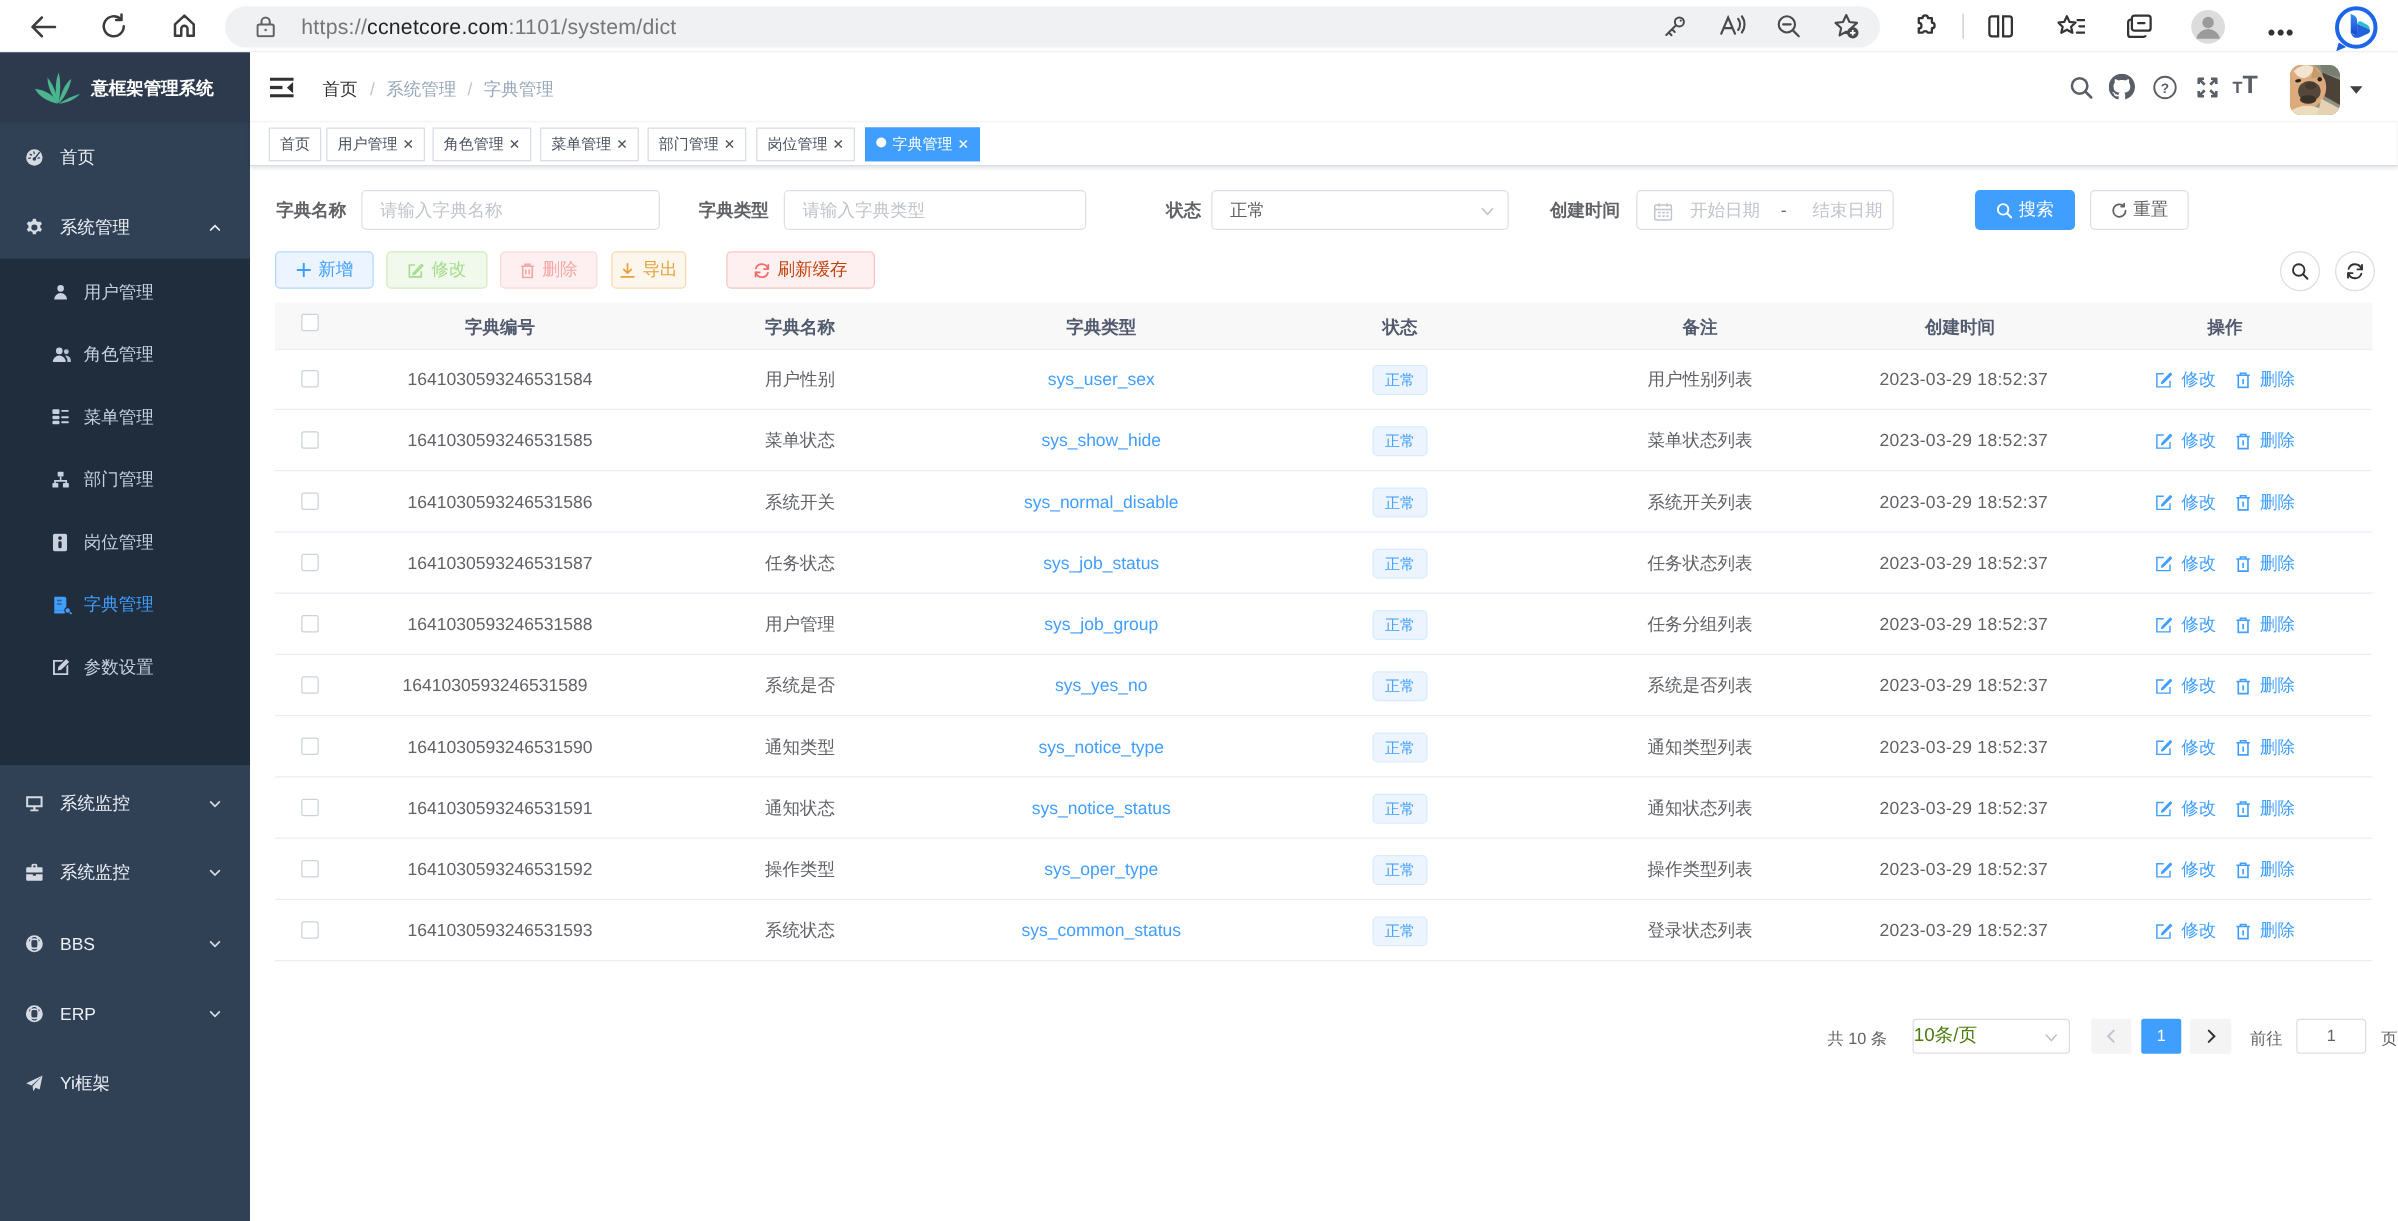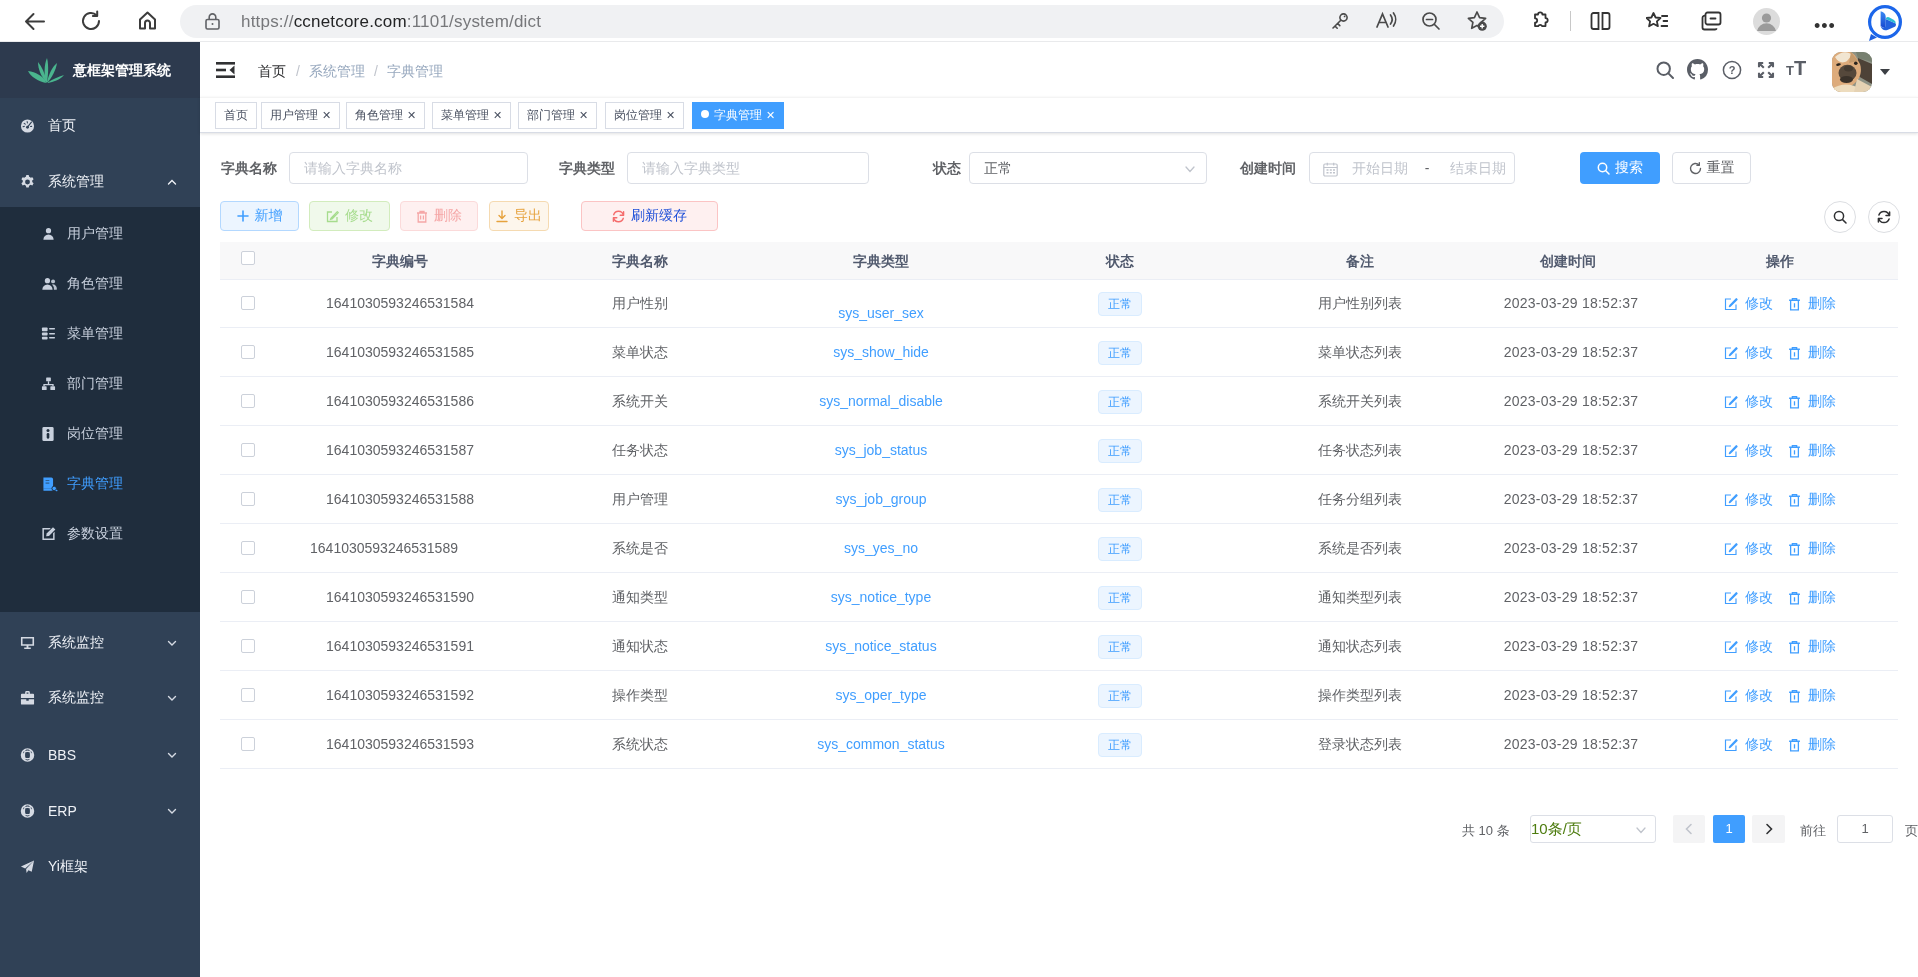--- a/index.html
+++ b/index.html
@@ -384,21 +384,21 @@
       <path d="M5 8.2 L11.3 1.6 l1 1 L6 9 l-1.6 0.5 Z" stroke-linejoin="round"></path>
     </svg>修改</div>
 <div class="btn" style="left:400px;top:201px;width:78px;height:30px;background:#fef0f0;border:1px solid #fbdada;color:#f5a6a6">
   <svg style="margin-right:6px" width="12" height="13" viewBox="0 0 12 13" fill="none" stroke="#f5a6a6" stroke-width="1.3">
       <path d="M1 3 H11 M4 3 V1.5 H8 V3 M2.2 3 V12 H9.8 V3 M4.6 5.5 V9.5 M7.4 5.5 V9.5"></path>
     </svg>删除</div>
 <div class="btn" style="left:489px;top:201px;width:60px;height:30px;background:#fdf6ec;border:1px solid #f5dab1;color:#e6a23c">
   <svg style="margin-right:6px" width="12" height="13" viewBox="0 0 12 13" fill="none" stroke="#e6a23c" stroke-width="1.4" stroke-linecap="round" stroke-linejoin="round">
       <path d="M6 1 V8 M3 5.5 L6 8.5 L9 5.5 M1 11.5 H11"></path>
     </svg>导出</div>
-<div class="btn" style="left:581px;top:201px;width:137px;height:30px;background:#fef0f0;border:1px solid #fbc4c4;color:#1d4ed8">
+<div class="btn" style="left:581px;top:201px;width:119px;height:30px;background:#fef0f0;border:1px solid #fbc4c4;color:#c2410c">
   <svg style="margin-right:6px" width="13" height="13" viewBox="0 0 13 13" fill="none" stroke="#f56c6c" stroke-width="1.4" stroke-linecap="round">
       <path d="M11.3 5 a5 5 0 0 0 -9.6 -0.3 M1.7 8 a5 5 0 0 0 9.6 0.3"></path>
       <path d="M11.6 1.8 v3.4 h-3.4 M1.4 11.2 V7.8 h3.4" stroke-linejoin="round"></path>
     </svg>刷新缓存</div>
 <div class="a" style="left:1824px;top:201px;width:32px;height:32px;border:1px solid #dcdee2;border-radius:50%;background:#fff">
   <svg style="margin:8px auto" width="14" height="14" viewBox="0 0 14 14" fill="none" stroke="#303133" stroke-width="1.5" stroke-linecap="round">
       <circle cx="6" cy="6" r="4.6"></circle>
       <path d="M9.6 9.6 L13 13"></path>
     </svg>
   </div>
@@ -415,21 +415,21 @@
 <div class="th" style="left:528px;top:253px;width:224px">字典名称</div>
 <div class="th" style="left:752px;top:253px;width:258px">字典类型</div>
 <div class="th" style="left:1010px;top:253px;width:220px">状态</div>
 <div class="th" style="left:1243px;top:253px;width:234px">备注</div>
 <div class="th" style="left:1464px;top:253px;width:208px">创建时间</div>
 <div class="th" style="left:1672px;top:253px;width:216px">操作</div>
 <div id="rows">
     <div class="cb" style="left:241px;top:296px"></div>
     <div class="td" style="left:272px;top:295px;width:256px">1641030593246531584</div>
     <div class="td" style="left:528px;top:295px;width:224px">用户性别</div>
-    <div class="td blue" style="left:752px;top:305px;width:258px">sys_user_sex</div>
+    <div class="td blue" style="left:752px;top:295px;width:258px">sys_user_sex</div>
     <div class="badge" style="top:292px;height:24px;line-height:23px">正常</div>
     <div class="td" style="left:1243px;top:295px;width:234px">用户性别列表</div>
     <div class="td" style="left:1467px;top:295px;width:208px;letter-spacing:0.25px">2023-03-29 18:52:37</div>
     <div class="td" style="left:1672px;top:295px;width:216px"><span class="oplink"><svg width="14" height="14" viewBox="0 0 14 14" fill="none" stroke="#409eff" stroke-width="1.15" style="margin-right:3px">
           <path d="M12 7.5 v5 H1.5 V2 H7"></path>
           <path d="M5.8 8.4 L12.3 1.7 l0.8 0.8 L6.5 9.2 l-1.2 0.4 Z" stroke-linejoin="round"></path>
         </svg>修改</span><span style="display:inline-block;width:15px"></span><span class="oplink"><svg width="13" height="14" viewBox="0 0 12 13" fill="none" stroke="#409eff" stroke-width="1.2" style="margin-right:3px">
           <path d="M1 3 H11 M4 3 V1.5 H8 V3 M2.4 3 V12 H9.6 V3 M6 5.7 V9.7"></path>
         </svg>删除</span></div>
     <div class="rowline" style="top:327px"></div>
@@ -483,21 +483,21 @@
     <div class="td" style="left:1243px;top:491px;width:234px">任务分组列表</div>
     <div class="td" style="left:1467px;top:491px;width:208px;letter-spacing:0.25px">2023-03-29 18:52:37</div>
     <div class="td" style="left:1672px;top:491px;width:216px"><span class="oplink"><svg width="14" height="14" viewBox="0 0 14 14" fill="none" stroke="#409eff" stroke-width="1.15" style="margin-right:3px">
           <path d="M12 7.5 v5 H1.5 V2 H7"></path>
           <path d="M5.8 8.4 L12.3 1.7 l0.8 0.8 L6.5 9.2 l-1.2 0.4 Z" stroke-linejoin="round"></path>
         </svg>修改</span><span style="display:inline-block;width:15px"></span><span class="oplink"><svg width="13" height="14" viewBox="0 0 12 13" fill="none" stroke="#409eff" stroke-width="1.2" style="margin-right:3px">
           <path d="M1 3 H11 M4 3 V1.5 H8 V3 M2.4 3 V12 H9.6 V3 M6 5.7 V9.7"></path>
         </svg>删除</span></div>
     <div class="rowline" style="top:523px"></div>
     <div class="cb" style="left:241px;top:541px"></div>
-    <div class="td" style="left:256px;top:540px;width:256px">1641030593246531589</div>
+    <div class="td" style="left:268px;top:540px;width:256px">1641030593246531589</div>
     <div class="td" style="left:528px;top:540px;width:224px">系统是否</div>
     <div class="td blue" style="left:752px;top:540px;width:258px">sys_yes_no</div>
     <div class="badge" style="top:537px;height:24px;line-height:23px">正常</div>
     <div class="td" style="left:1243px;top:540px;width:234px">系统是否列表</div>
     <div class="td" style="left:1467px;top:540px;width:208px;letter-spacing:0.25px">2023-03-29 18:52:37</div>
     <div class="td" style="left:1672px;top:540px;width:216px"><span class="oplink"><svg width="14" height="14" viewBox="0 0 14 14" fill="none" stroke="#409eff" stroke-width="1.15" style="margin-right:3px">
           <path d="M12 7.5 v5 H1.5 V2 H7"></path>
           <path d="M5.8 8.4 L12.3 1.7 l0.8 0.8 L6.5 9.2 l-1.2 0.4 Z" stroke-linejoin="round"></path>
         </svg>修改</span><span style="display:inline-block;width:15px"></span><span class="oplink"><svg width="13" height="14" viewBox="0 0 12 13" fill="none" stroke="#409eff" stroke-width="1.2" style="margin-right:3px">
           <path d="M1 3 H11 M4 3 V1.5 H8 V3 M2.4 3 V12 H9.6 V3 M6 5.7 V9.7"></path>

